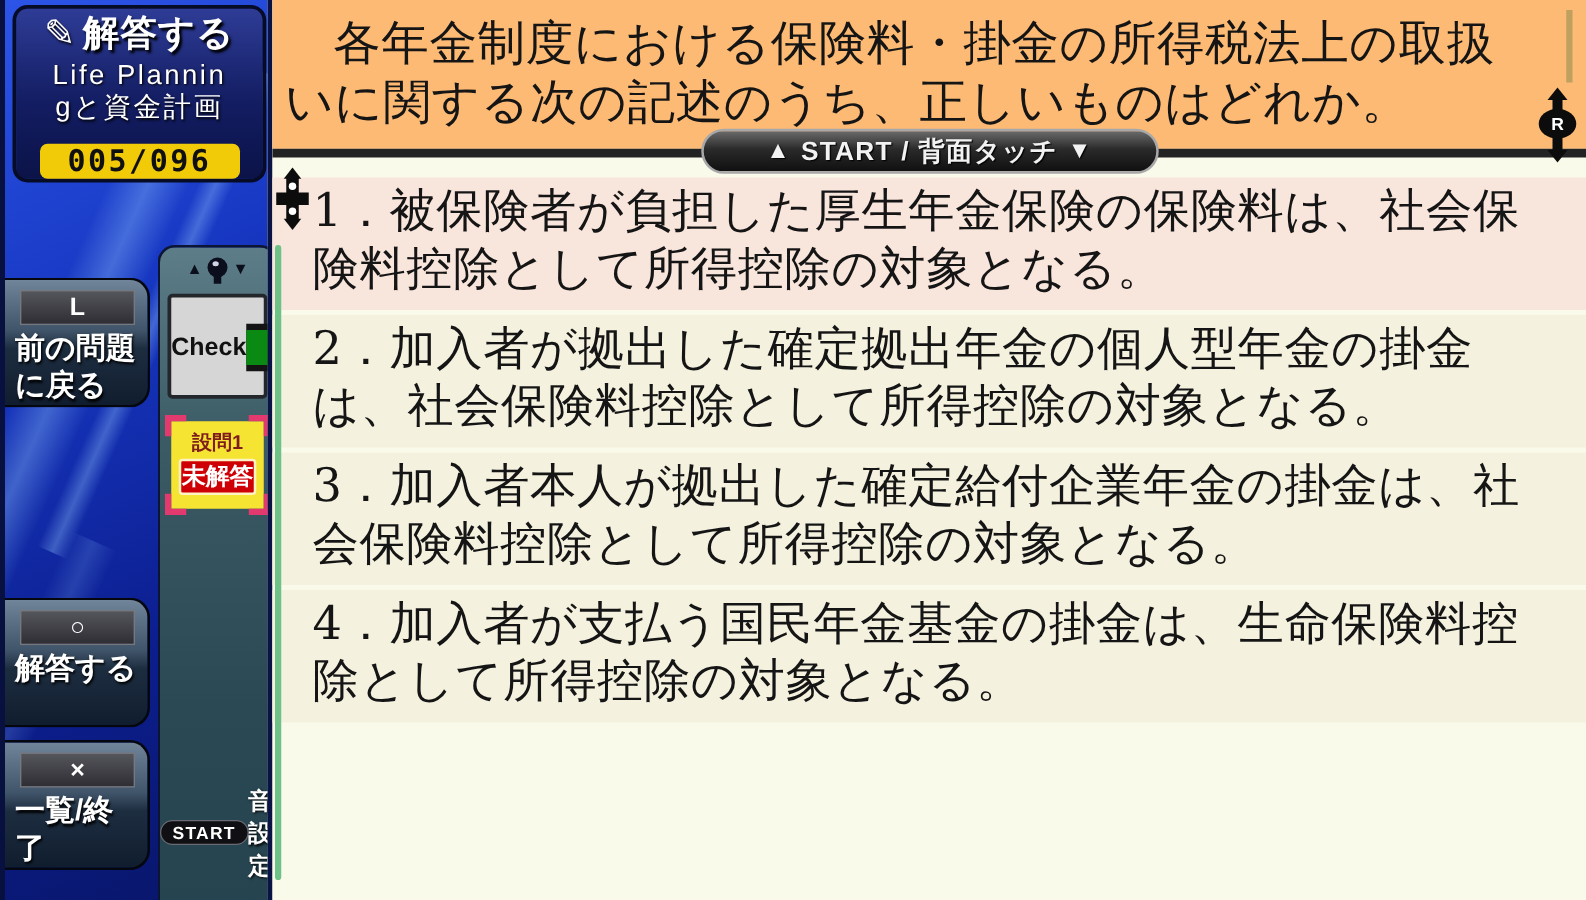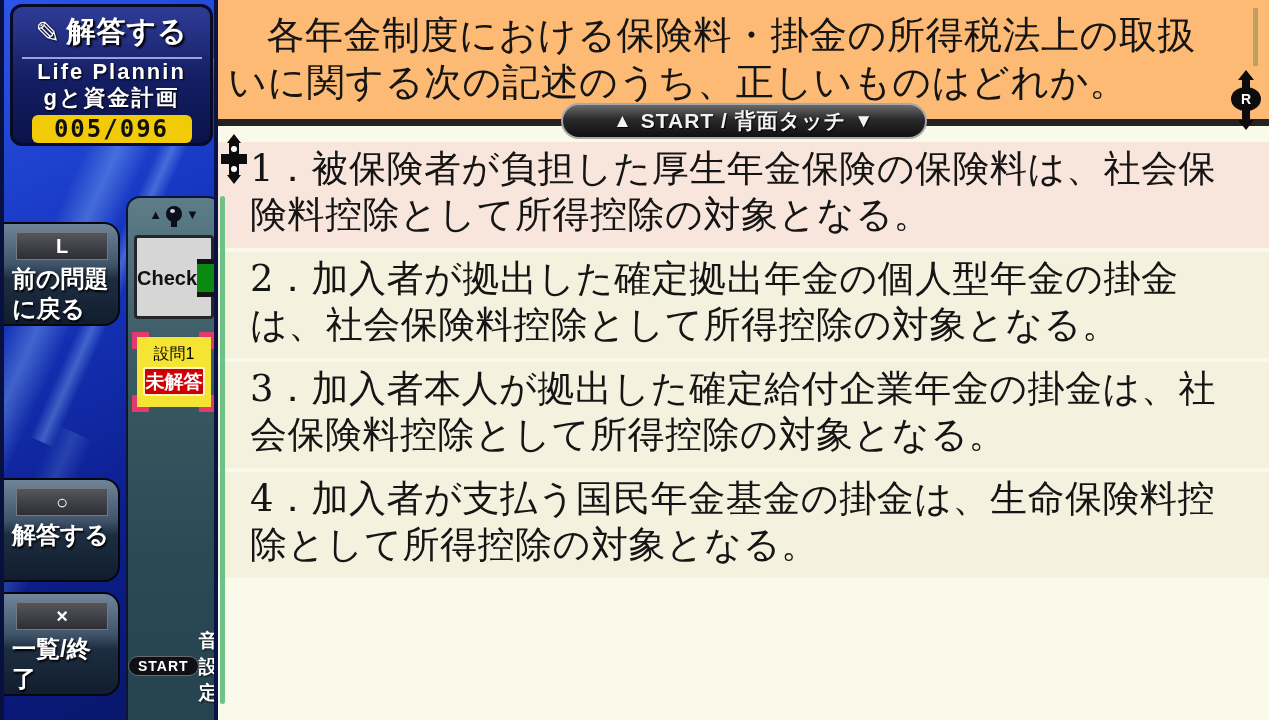--- a/index.html
+++ b/index.html
@@ -15,22 +15,22 @@
   .s2 { width:26px; height:420px; left:110px; top:40px; }
   .s3 { width:40px; height:300px; left:-10px; top:420px; opacity:.5; }
 
   .header-box { position:absolute; left:6px; top:4px; width:203px; height:142px;
     background:linear-gradient(180deg,#2e3c96 0%, #131d62 55%, #0b1348 100%);
     border:3px solid #060b26; border-radius:12px; display:flex; flex-direction:column; align-items:center; }
   .hb-title { display:flex; align-items:center; justify-content:center; gap:6px; height:50px; width:100%; }
   .pencil { color:#fff; font-size:30px; transform:rotate(0deg); text-shadow:1px 1px 2px #000; }
   .hb-title-text { color:#fff; font-size:29px; font-weight:bold; letter-spacing:1px; text-shadow:2px 2px 2px #000; }
   .hb-divider { width:180px; height:2px; background:#96a3e0; }
-  .hb-cat { color:#fff; font-size:22px; font-weight:bold; letter-spacing:2px; line-height:26px; text-shadow:1px 1px 2px #000; }
-  .hb-progress { margin-top:4px; width:160px; height:28px; background:#f2cb08; border-radius:6px;
+  .hb-cat { color:#fff; font-size:22px; font-weight:normal; letter-spacing:2px; line-height:26px; text-shadow:1px 1px 2px #000; }
+  .hb-progress { margin-top:16px; width:160px; height:28px; background:#f2cb08; border-radius:6px;
     color:#101010; font-family:"DejaVu Sans Mono", monospace; font-weight:bold; font-size:24px;
     display:flex; align-items:center; justify-content:center; letter-spacing:2px; }
 
   .side-btn { position:absolute; left:0; width:116px; height:104px;
     background:linear-gradient(180deg,#70849a 0%, #41556a 40%, #1d2d40 55%, #101d2e 100%);
     border:2px solid #05070f; border-left:none; border-radius:0 16px 16px 0; padding:8px 6px 0 8px; }
   .btn-prev   { top:222px; }
   .btn-answer { top:478px; }
   .btn-exit   { top:592px; }
   .keycap { width:92px; height:28px; margin:0 auto 4px auto; background:linear-gradient(180deg,#55555c,#2e2e34);
@@ -54,21 +54,21 @@
   .check-well { margin-top:2px; width:62px; height:38px; background:#141414; display:flex; align-items:center; justify-content:center; }
   .check-green { width:52px; height:28px; background:#0a8a12; }
 
   .qbadge { margin-top:18px; width:74px; height:70px; background:#f6e433; position:relative;
     display:flex; flex-direction:column; align-items:center; }
   .qbadge .corner { position:absolute; width:17px; height:17px; border:5px solid #e23a6e; }
   .corner.tl { left:-5px; top:-5px;  border-right:none; border-bottom:none; }
   .corner.tr { right:-5px; top:-5px; border-left:none;  border-bottom:none; }
   .corner.bl { left:-5px; bottom:-5px;  border-right:none; border-top:none; }
   .corner.br { right:-5px; bottom:-5px; border-left:none;  border-top:none; }
-  .qbadge-label { color:#000000; font-weight:normal; font-size:16px; margin-top:7px; }
+  .qbadge-label { color:#7f1d1d; font-weight:bold; font-size:16px; margin-top:7px; }
   .qbadge-status { margin-top:2px; width:62px; background:#cf0005; border:2px solid #fff3c4; border-radius:3px;
     color:#fff; font-weight:bold; font-size:19px; text-align:center; line-height:25px; }
 
   .start-area { position:absolute; bottom:14px; left:0; width:80px; display:flex; flex-direction:row; align-items:center; }
   .start-pill { background:#101014; border:1px solid #6a6a72; border-radius:11px; color:#fff;
     font-weight:bold; font-size:14px; letter-spacing:1px; padding:1px 9px; }
   .start-label { margin-top:2px; color:#fff; font-weight:bold; font-size:19px; text-shadow:1px 1px 2px #000; }
 
   
   .content { position:absolute; left:218px; top:0; width:1051px; height:720px; background:#fafaeb; }

